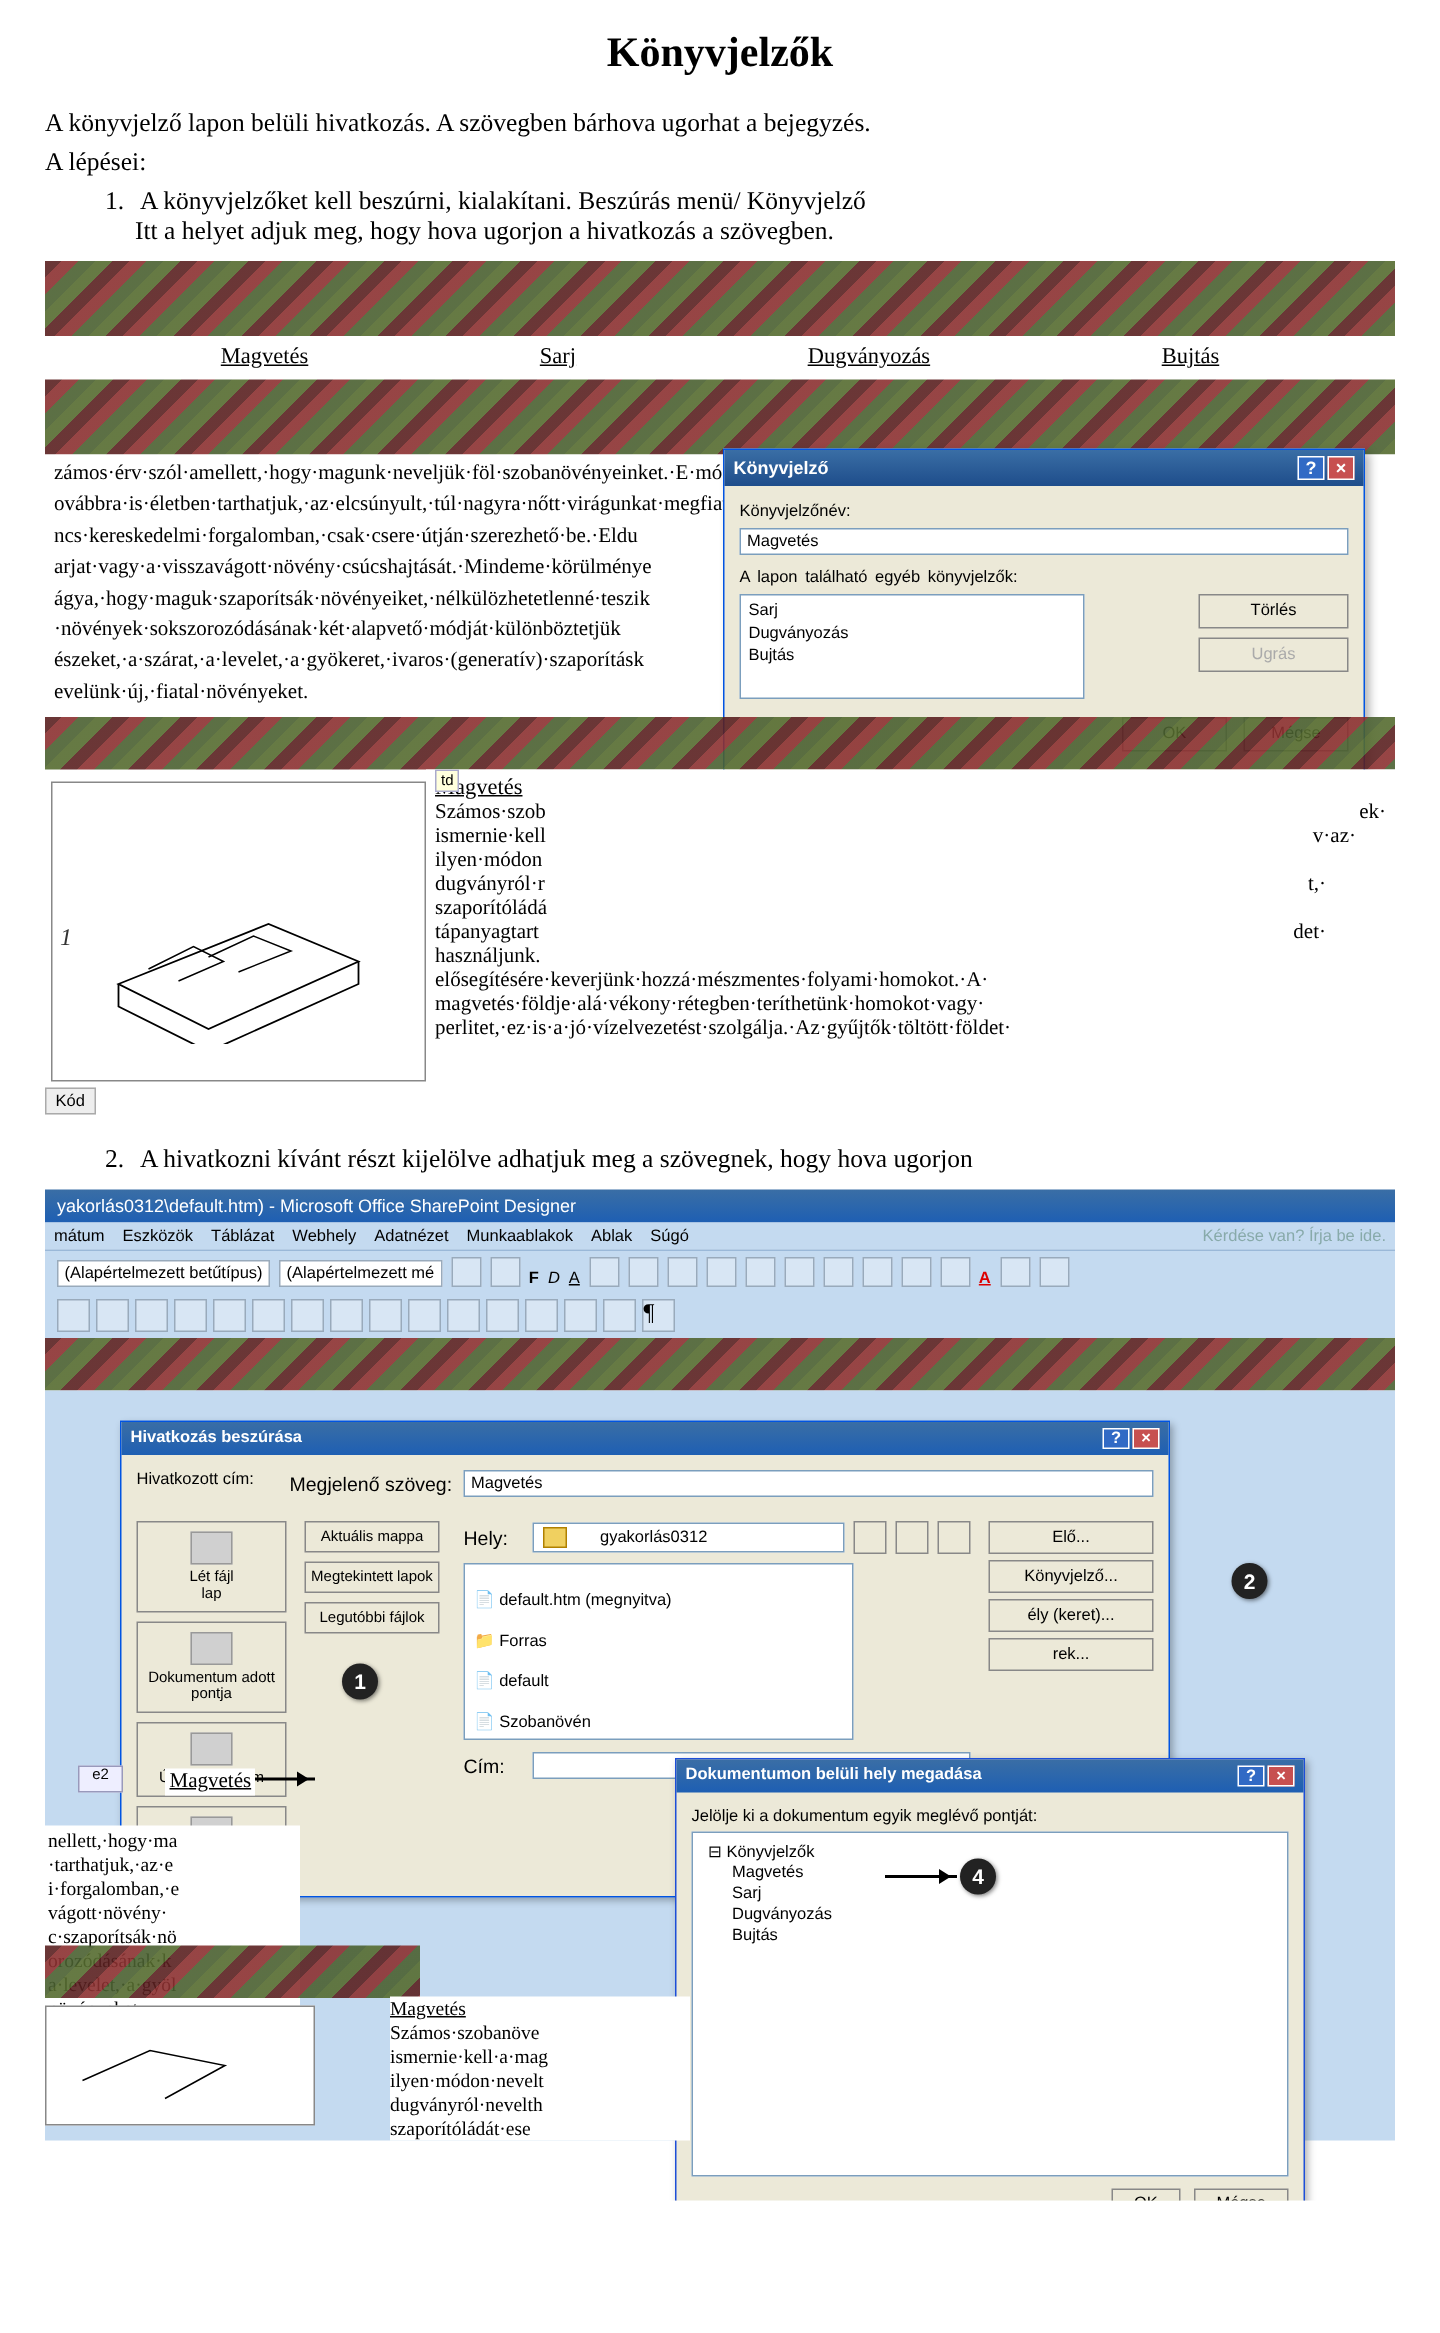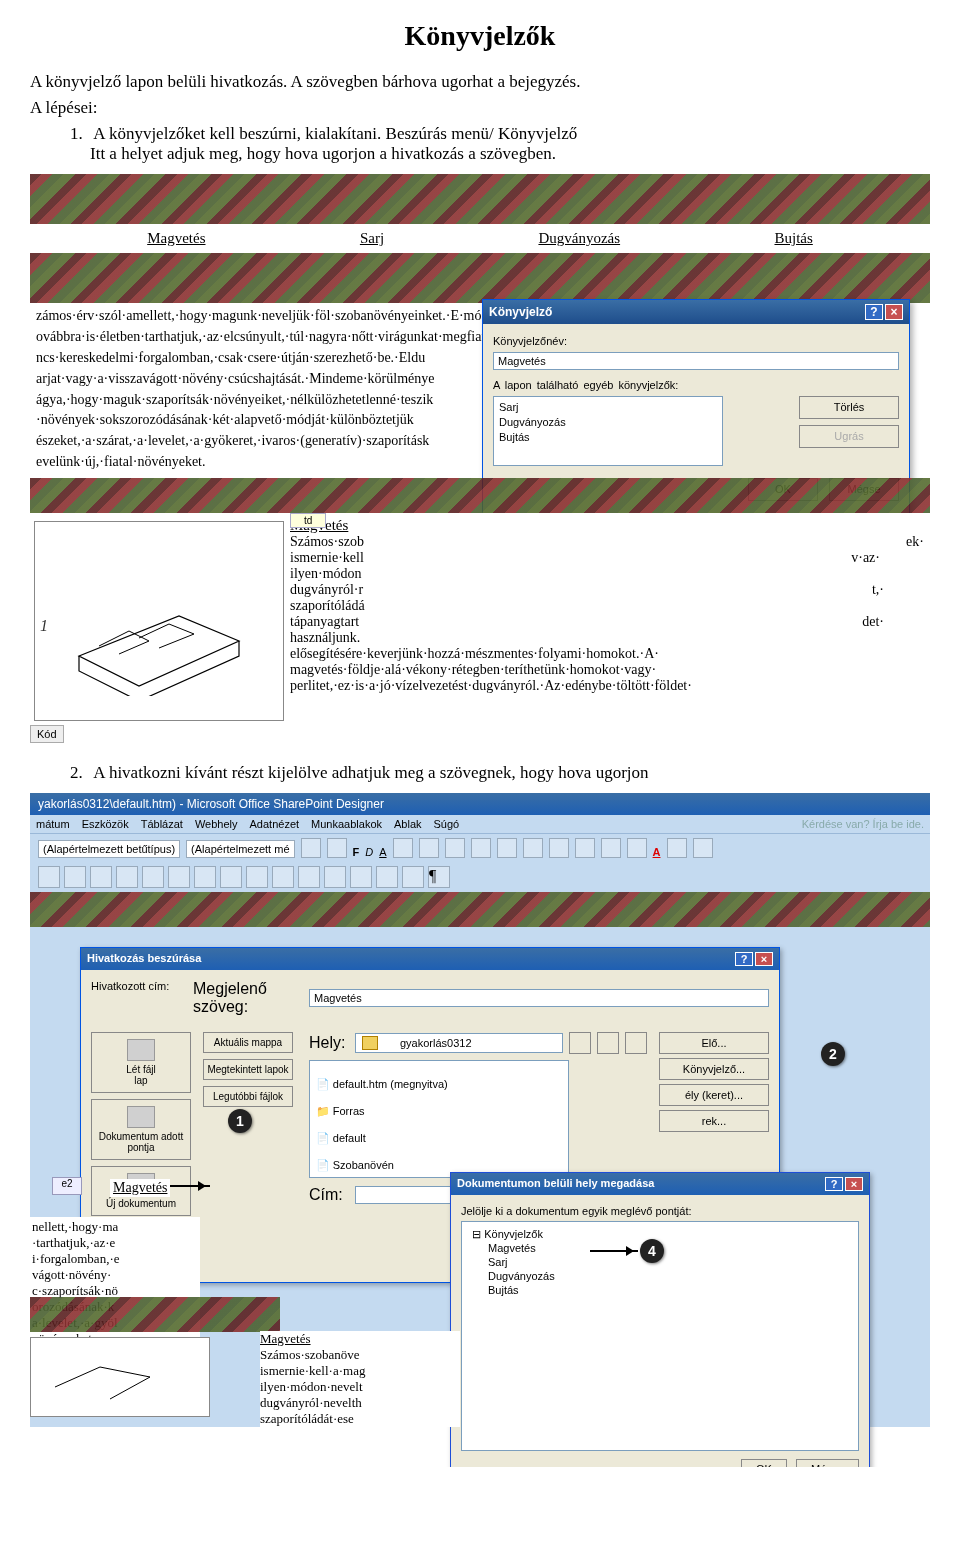--- a/index.html
+++ b/index.html
@@ -46,21 +46,21 @@
   .spd-toolbar2 .tool { width:22px; height:22px; border:1px solid #9ab; background:#d8e6f4; }
   .spd-body { background:#c4daf0; padding:10px; position:relative; min-height:500px; }
   .hldlg { background:#ece9d8; border:1px solid #0054e3; width:700px; margin:10px auto 0 40px; font-family:Tahoma,sans-serif; font-size:11px; box-shadow:2px 2px 5px rgba(0,0,0,0.3); }
   .hldlg .tb { background:linear-gradient(#3a6ea5,#1e5fb3); color:#fff; padding:4px 6px; font-weight:bold; display:flex; justify-content:space-between; }
   .hldlg .bd { padding:10px; display:flex; gap:12px; }
   .hldlg .navcol { width:100px; display:flex; flex-direction:column; gap:6px; }
   .hldlg .nbtn { border:1px solid #888; background:#ece9d8; padding:6px 2px; text-align:center; font-size:10px; }
   .hldlg .nbtn .ic { width:28px; height:22px; background:#d0d0d0; border:1px solid #999; margin:0 auto 3px auto; }
   .hldlg .main { flex:1; }
   .hldlg .row { display:flex; align-items:center; gap:6px; margin-bottom:6px; }
-  .hldlg .row label { width:110px; font-size:16px; }
+  .hldlg .row label { width:110px; font-size:13px; }
   .hldlg .row input { flex:1; border:1px solid #7b9ebd; padding:2px 4px; font-size:11px; }
   .hldlg .filelist { width:260px; background:#fff; border:1px solid #7b9ebd; padding:4px; font-size:11px; }
   .hldlg .filelist .fi { padding:1px 2px;margin-top:12px; }
   .hldlg .sidepanel { width:110px; display:flex; flex-direction:column; gap:4px; }
   .hldlg .sbtn { border:1px solid #888; background:#ece9d8; padding:4px; font-size:11px; text-align:center; }
   .hldlg .subcol { width:90px; display:flex; flex-direction:column; gap:6px; margin-right:4px; }
   .hldlg .subcol .nbtn2 { border:1px solid #888; padding:4px 2px; text-align:center; font-size:10px; }
   .innerdlg { position:absolute; right:60px; top:245px; width:420px; background:#ece9d8; border:1px solid #1d4ed8; font-family:Tahoma,sans-serif; font-size:11px; box-shadow:2px 2px 5px rgba(0,0,0,0.3); }
   .innerdlg .tb { background:linear-gradient(#3a6ea5,#1e5fb3); color:#fff; padding:4px 6px; font-weight:bold; display:flex; justify-content:space-between; }
   .innerdlg .bd { padding:10px; }
@@ -135,42 +135,42 @@
           </div>
           <div class="footerbtns">
             <span class="btn">OK</span>
             <span class="btn">Mégse</span>
           </div>
         </div>
       </div>
     </div>
     <div class="bg-strip thin"></div>
     <div class="split">
-      <div style="position:absolute;left:260px;top:0;font-size:10px;border:1px solid #aac;background:#ffd;padding:1px 13px;font-family:Tahoma,sans-serif;">td</div>
+      <div style="position:absolute;left:260px;top:0;font-size:10px;border:1px solid #aac;background:#ffd;padding:1px 3px;font-family:Tahoma,sans-serif;">td</div>
       <div class="left-img">
         <span style="position:absolute;left:10px;top:50%;font-style:italic;font-size:16px;">1</span>
         <svg width="200" height="150" viewBox="0 0 200 150">
           <polygon points="20,110 120,70 180,95 80,140" fill="none" stroke="#000" stroke-width="1.2"></polygon>
           <polyline points="20,110 20,125 80,155 180,110 180,95" fill="none" stroke="#000" stroke-width="1.2"></polyline>
           <polyline points="40,100 70,85 90,95 60,108" fill="none" stroke="#000"></polyline>
           <polyline points="80,92 110,78 135,88 100,102" fill="none" stroke="#000"></polyline>
         </svg>
       </div>
       <div class="right">
         <div class="head">Magvetés</div>
         <p><span>Számos·szob</span><span style="float:right;">ek·</span></p>
-        <p><span>ismernie·kell</span><span style="float:right;margin-right:44px;">v·az·</span></p>
+        <p><span>ismernie·kell</span><span style="float:right;margin-right:20px;">v·az·</span></p>
         <p>ilyen·módon</p>
         <p><span>dugványról·r</span><span style="float:right;margin-right:40px;">t,·</span></p>
         <p>szaporítóládá</p>
         <p><span>tápanyagtart</span><span style="float:right;margin-right:40px;">det·</span></p>
         <p>használjunk.</p>
         <p>elősegítésére·keverjünk·hozzá·mészmentes·folyami·homokot.·A·</p>
         <p>magvetés·földje·alá·vékony·rétegben·teríthetünk·homokot·vagy·</p>
-        <p>perlitet,·ez·is·a·jó·vízelvezetést·dugványról.·Az·edénybe·töltött·földet·</p>
+        <p>perlitet,·ez·is·a·jó·vízelvezetést·szolgálja.·Az·gyűjtők·töltött·földet·</p>
       </div>
     </div>
     <span class="code-tab">Kód</span>
   </div>
 
   <div class="steps" style="margin-top:20px;">
     <span class="num">2.</span>
     <span>A hivatkozni kívánt részt kijelölve adhatjuk meg a szövegnek, hogy hova ugorjon</span>
   </div>
 

